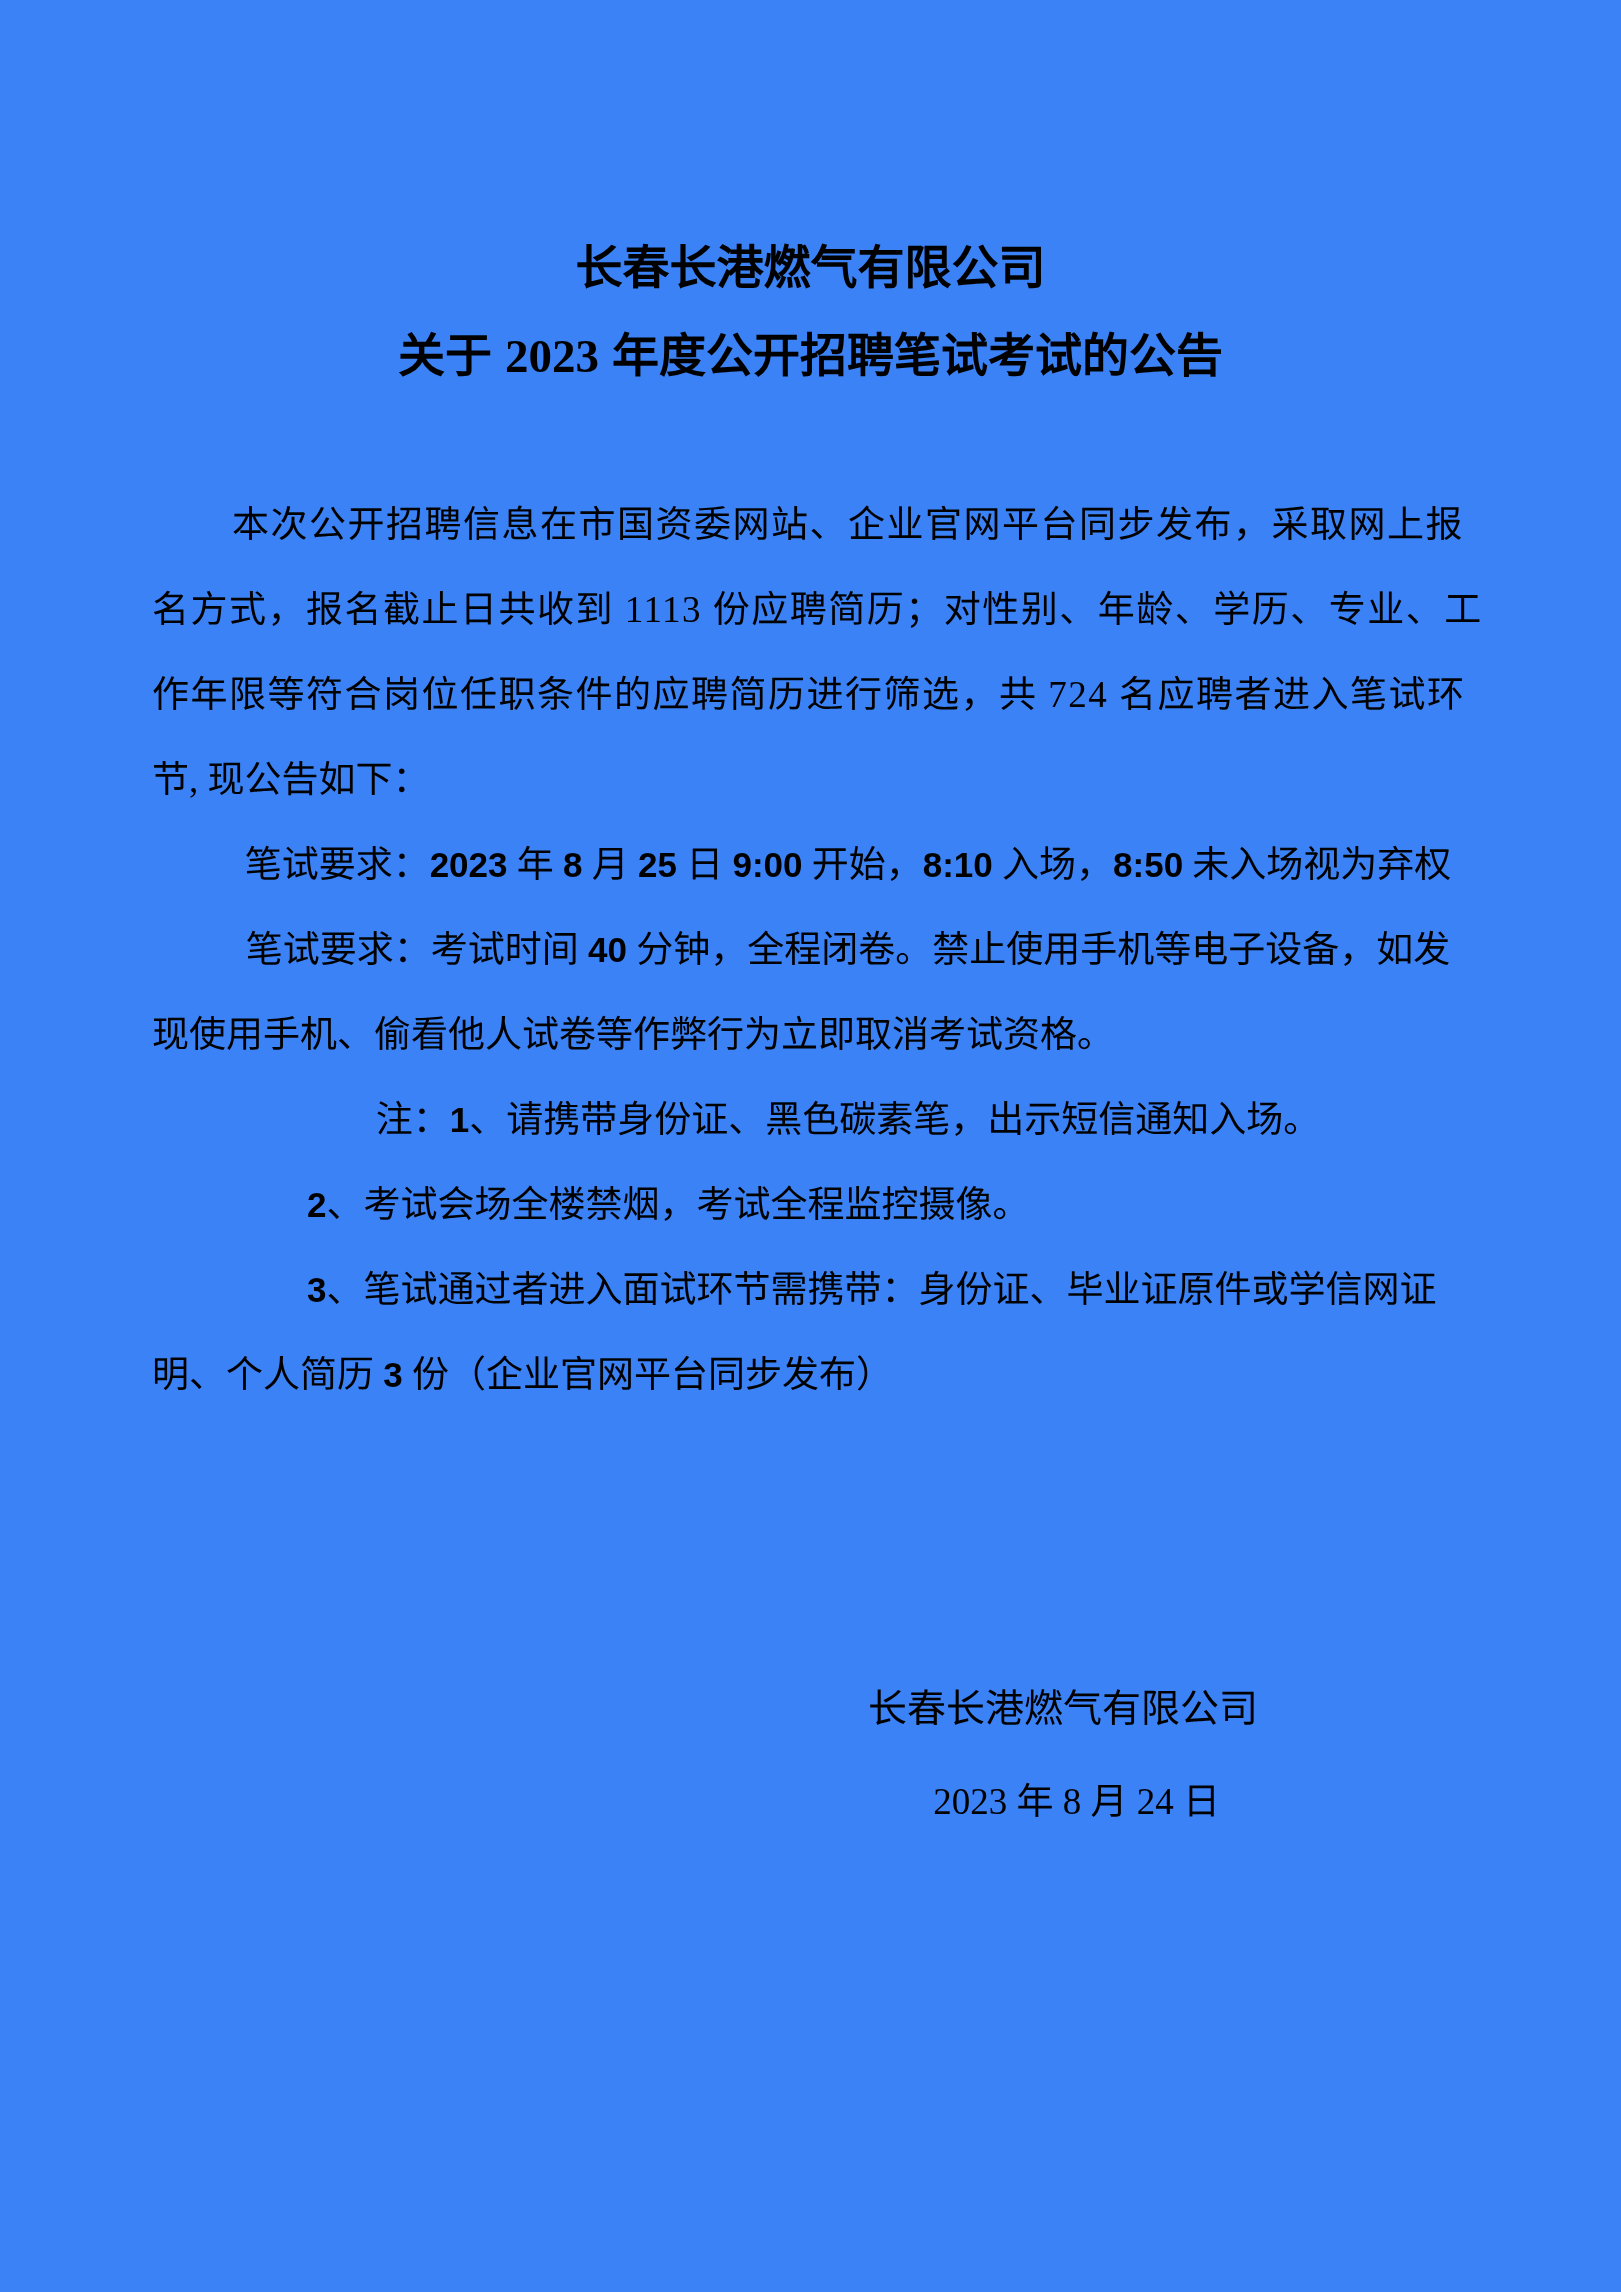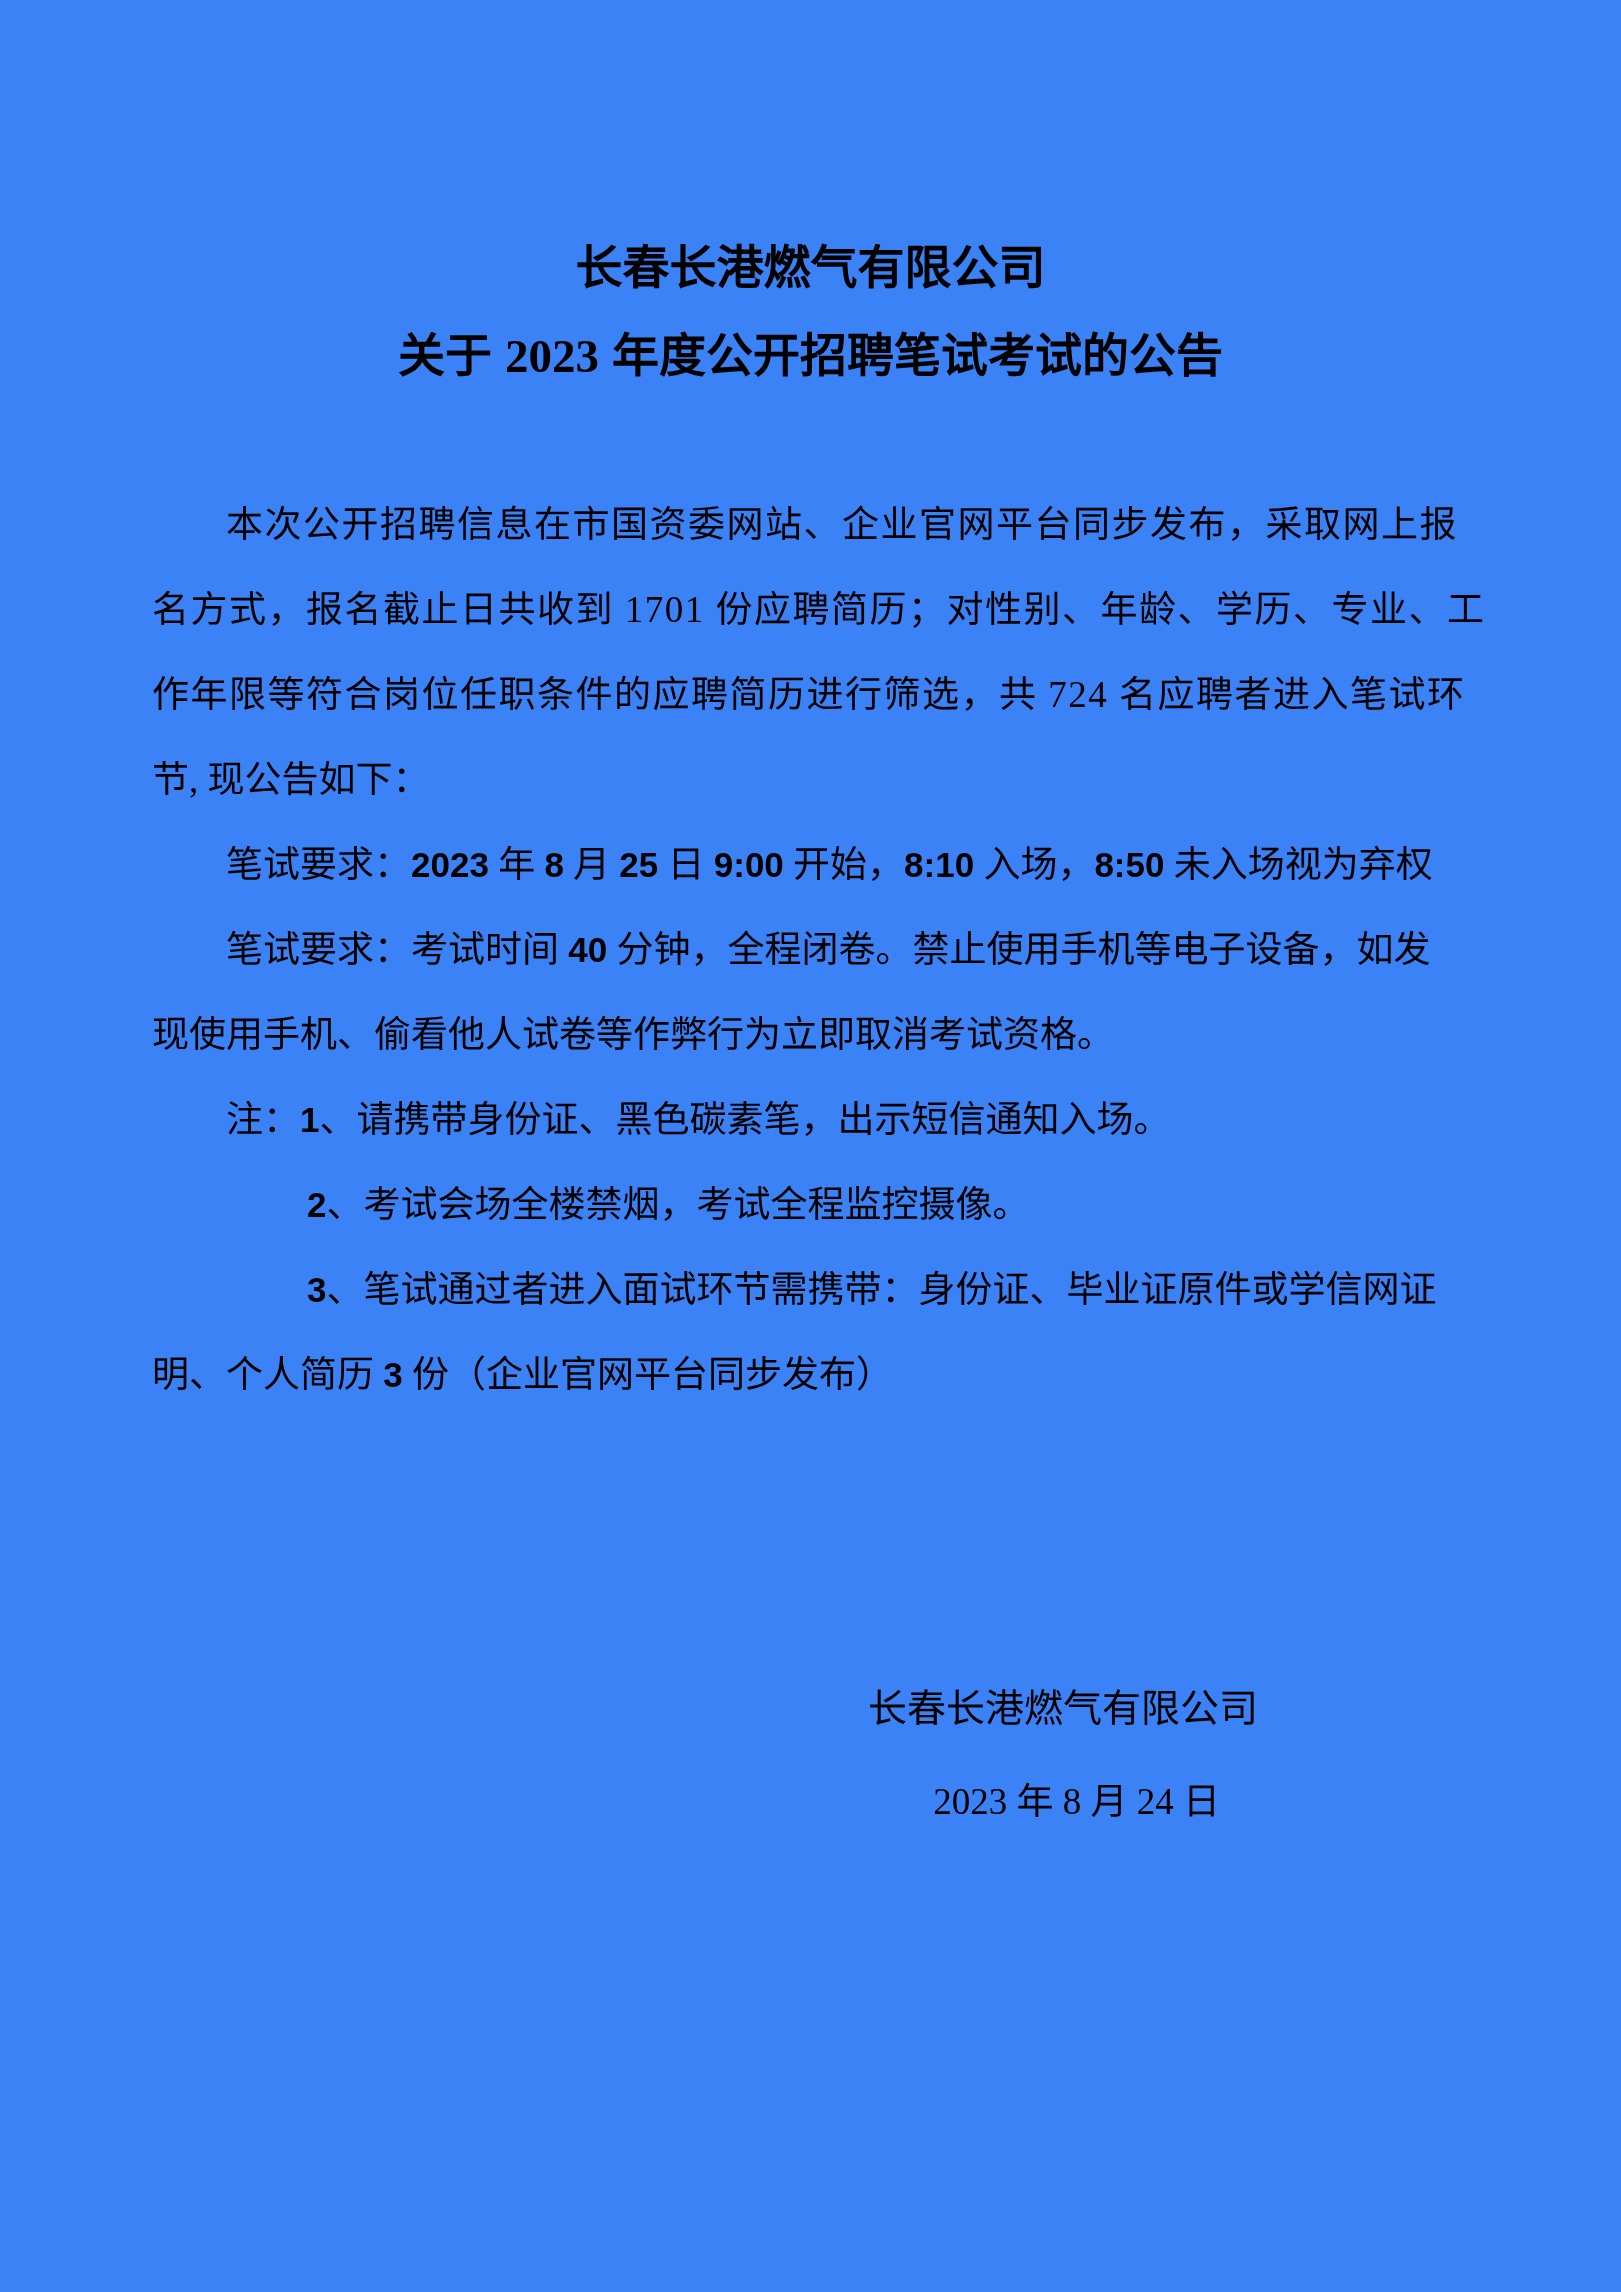--- a/index.html
+++ b/index.html
@@ -38,21 +38,21 @@
     margin-top: 82px;
     padding-left: 152px;
     padding-right: 151px;
   }
   .bline {
     height: 85px;
     line-height: 85px;
     font-size: 37px;
     white-space: nowrap;
   }
-  .ind2 { padding-left: 74px; }
+  .ind2 { padding-left: 74px; text-align: center; }
   .ind4 { padding-left: 155px; }
   .just { letter-spacing: 1.5px; }
   .seg-num {
     font-family: "Liberation Sans", "DejaVu Sans", sans-serif;
     font-weight: bold;
     font-size: 35px;
   }
   
   .sign-company {
     margin-top: 249px;
@@ -79,21 +79,21 @@
 
 <div class="page">
 
   <div class="title-block">
     <div class="t-line">长春长港燃气有限公司</div>
     <div class="t-line" id="title-line2"><span>关于 </span><span class="seg-title-num">2023</span><span> 年度公开招聘笔试考试的公告</span></div>
   </div>
 
   <div class="body-block" id="body-block">
       <div class="bline ind2 just"><span>本次公开招聘信息在市国资委网站、企业官网平台同步发布，采取网上报</span></div>
-      <div class="bline just"><span>名方式，报名截止日共收到 1701 份应聘简历；对性别、年龄、学历、专业、工</span></div>
+      <div class="bline just"><span>名方式，报名截止日共收到 1113 份应聘简历；对性别、年龄、学历、专业、工</span></div>
       <div class="bline just"><span>作年限等符合岗位任职条件的应聘简历进行筛选，共 724 名应聘者进入笔试环</span></div>
       <div class="bline"><span>节, 现公告如下：</span></div>
       <div class="bline ind2"><span>笔试要求：</span><span class="seg-num">2023</span><span> 年 </span><span class="seg-num">8</span><span> 月 </span><span class="seg-num">25</span><span> 日  </span><span class="seg-num">9:00</span><span> 开始，</span><span class="seg-num">8:10</span><span> 入场，</span><span class="seg-num">8:50</span><span> 未入场视为弃权</span></div>
       <div class="bline ind2"><span>笔试要求：考试时间 </span><span class="seg-num">40</span><span> 分钟，全程闭卷。禁止使用手机等电子设备，如发</span></div>
       <div class="bline"><span>现使用手机、偷看他人试卷等作弊行为立即取消考试资格。</span></div>
       <div class="bline ind2"><span>注：</span><span class="seg-num">1</span><span>、请携带身份证、黑色碳素笔，出示短信通知入场。</span></div>
       <div class="bline ind4"><span class="seg-num">2</span><span>、考试会场全楼禁烟，考试全程监控摄像。</span></div>
       <div class="bline ind4"><span class="seg-num">3</span><span>、笔试通过者进入面试环节需携带：身份证、毕业证原件或学信网证</span></div>
       <div class="bline"><span>明、个人简历 </span><span class="seg-num">3</span><span> 份（企业官网平台同步发布）</span></div>
     </div>

